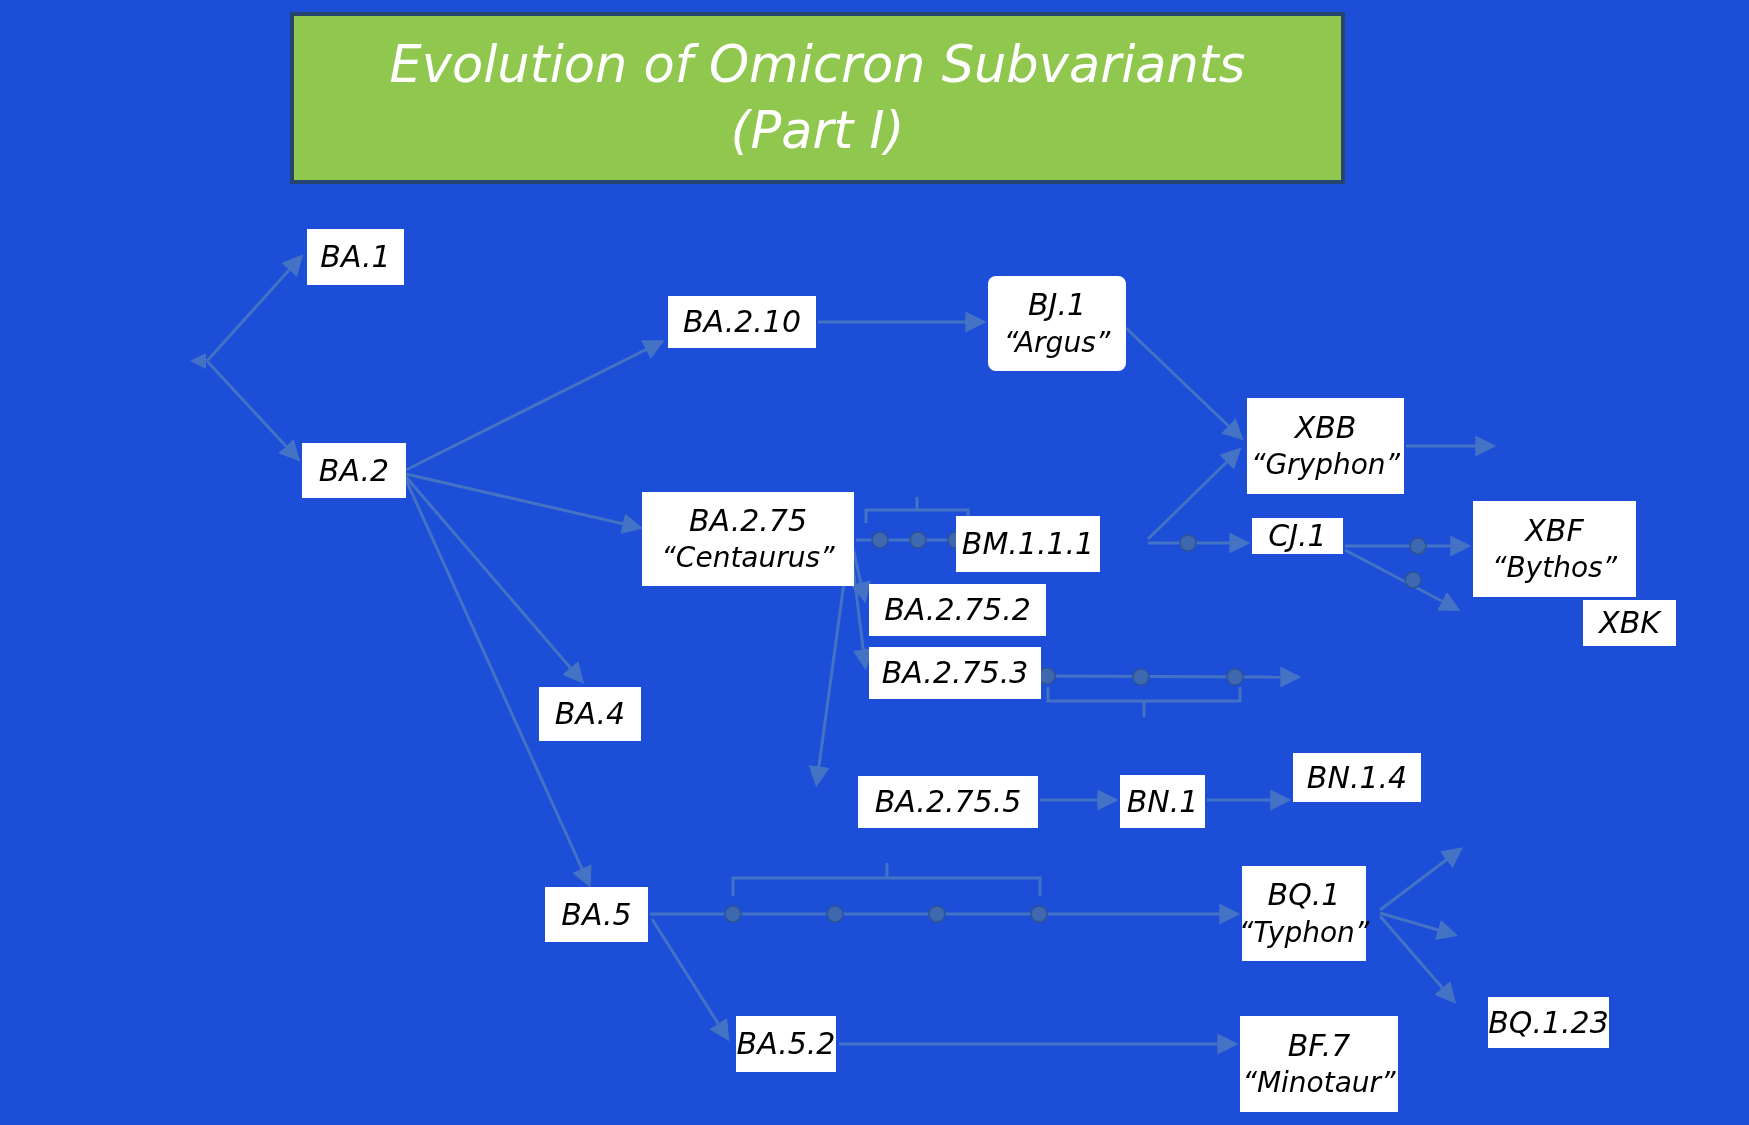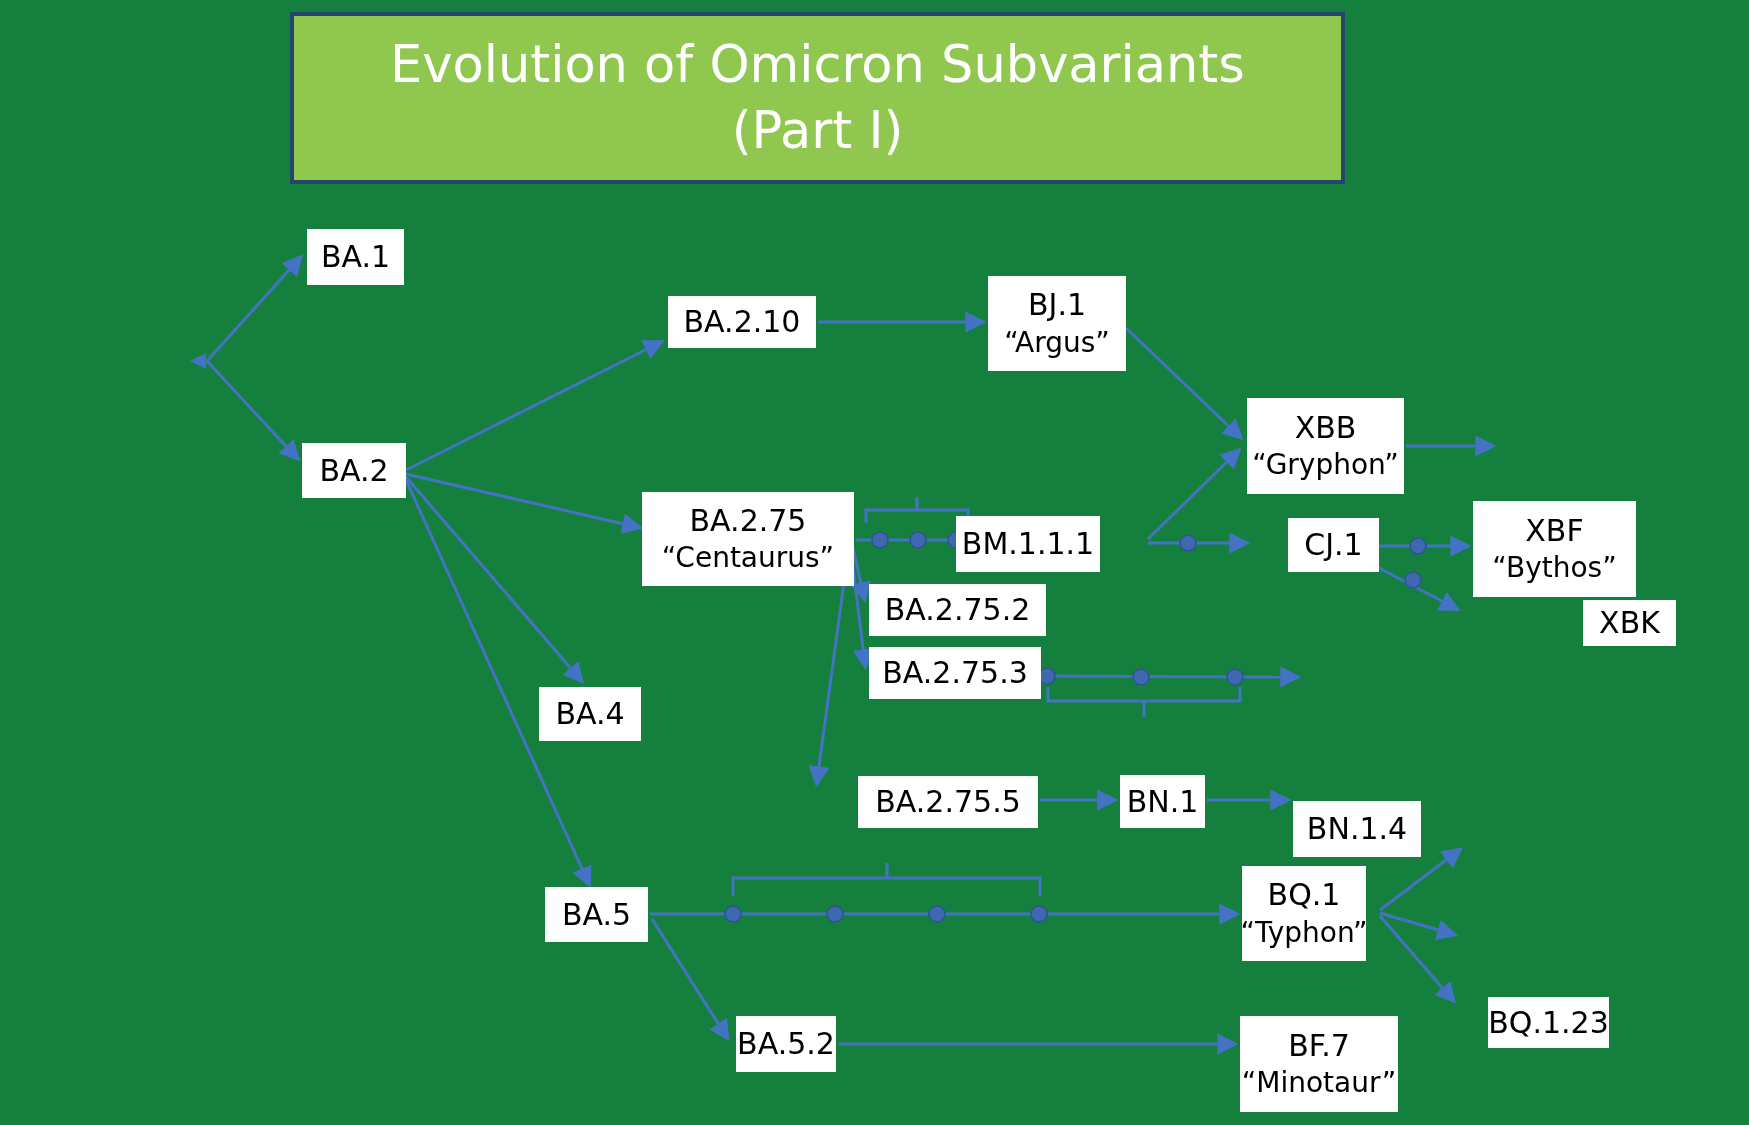--- a/index.html
+++ b/index.html
@@ -1,18 +1,18 @@
 <!DOCTYPE html>
 <html><head>
 <meta charset="utf-8">
 <style>
   html,body { margin:0; padding:0; background:#000; }
   .canvas {
-    position:relative; width:1749px; height:1125px; background:#15803d;
-    font-family:"DejaVu Sans", sans-serif; overflow:hidden;
+    position:relative; width:1749px; height:1125px; background:#1d4ed8;
+    font-family:"DejaVu Sans", sans-serif; overflow:hidden;font-style:italic;
   }
   .title-box {
     position:absolute; left:290px; top:12px; width:1055px; height:172px;
     background:#90C84F; border:4px solid #26456E; box-sizing:border-box;
     display:flex; flex-direction:column; align-items:center; justify-content:center;
     color:#FFFFFF; font-size:51px; line-height:1.3; text-align:center; white-space:nowrap;
   }
   .node {
     position:absolute; background:#FFFFFF; color:#000000;
     display:flex; flex-direction:column; align-items:center; justify-content:center;
@@ -103,40 +103,40 @@
   </div>
 
   <div class="node" style="left:302px; top:443px; width:104px; height:55px;">
     <span>BA.2</span>
   </div>
 
   <div class="node" style="left:668px; top:296px; width:148px; height:52px;">
     <span>BA.2.10</span>
   </div>
 
-  <div class="node" style="left:988px; top:276px; width:138px; height:95px;">
+  <div class="node" style="left:988px; top:276px; width:138px; height:95px;border-radius:8px;">
     <span>BJ.1</span>
     <span class="alias">“Argus”</span>
   </div>
 
   <div class="node" style="left:1247px; top:398px; width:157px; height:96px;">
     <span>XBB</span>
     <span class="alias">“Gryphon”</span>
   </div>
 
   <div class="node" style="left:642px; top:492px; width:212px; height:94px;">
     <span>BA.2.75</span>
     <span class="alias">“Centaurus”</span>
   </div>
 
   <div class="node" style="left:956px; top:516px; width:144px; height:56px;">
     <span>BM.1.1.1</span>
   </div>
 
-  <div class="node" style="left:1252px; top:518px; width:91px; height:54px;margin-left:36px;">
+  <div class="node" style="left:1252px; top:518px; width:91px; height:36px;">
     <span>CJ.1</span>
   </div>
 
   <div class="node" style="left:1473px; top:501px; width:163px; height:96px;text-align:right;">
     <span>XBF</span>
     <span class="alias">“Bythos”</span>
   </div>
 
   <div class="node" style="left:1567px; top:600px; width:93px; height:46px;margin-left:16px;">
     <span>XBK</span>
@@ -155,21 +155,21 @@
   </div>
 
   <div class="node" style="left:858px; top:776px; width:180px; height:52px;">
     <span>BA.2.75.5</span>
   </div>
 
   <div class="node" style="left:1120px; top:775px; width:85px; height:53px;">
     <span>BN.1</span>
   </div>
 
-  <div class="node" style="left:1293px; top:801px; width:128px; height:56px;">
+  <div class="node" style="left:1293px; top:753px; width:128px; height:49px;">
     <span>BN.1.4</span>
   </div>
 
   <div class="node" style="left:545px; top:887px; width:103px; height:55px;">
     <span>BA.5</span>
   </div>
 
   <div class="node" style="left:1242px; top:866px; width:124px; height:95px;">
     <span>BQ.1</span>
     <span class="alias">“Typhon”</span>

